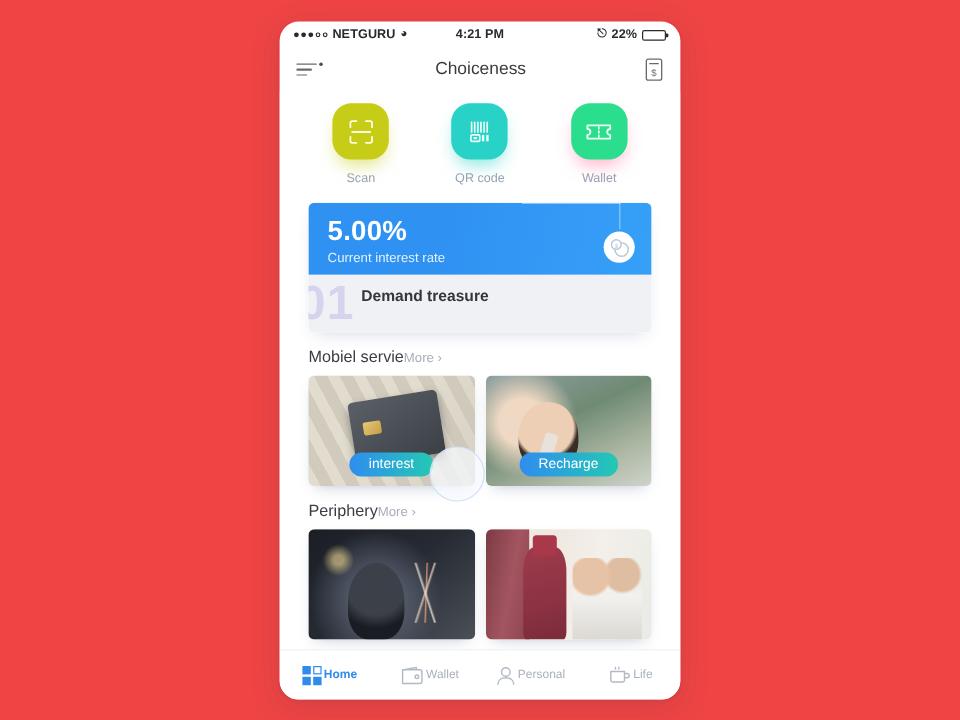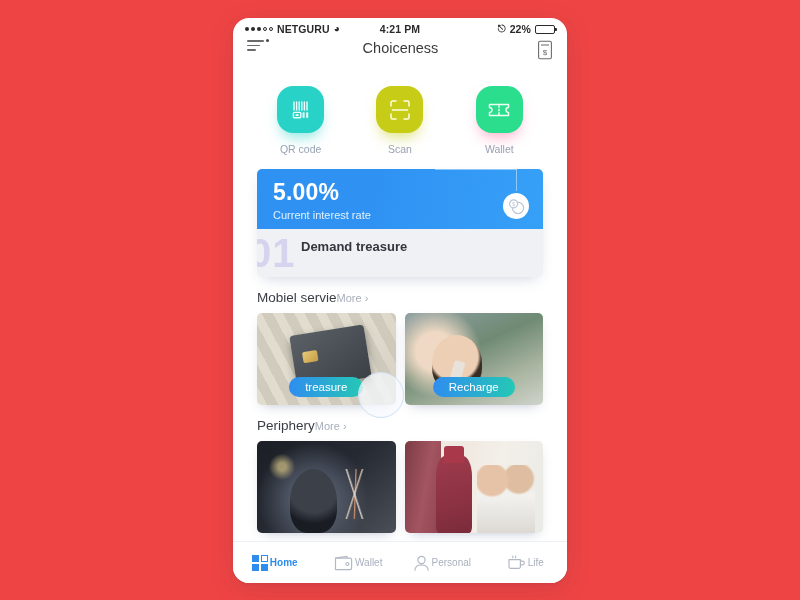--- a/index.html
+++ b/index.html
@@ -55,21 +55,21 @@
   }
   .battery::after {
     content: ""; position: absolute; right: -3px; top: 2.5px;
     width: 2px; height: 3px; background: #2a2a2a; border-radius: 0 1px 1px 0;
   }
   .battery .fill { height: 100%; background: #2a2a2a; border-radius: 1px; }
 
   
   .navbar {
     height: 36px;
-    display: flex; align-items: flex-start;
+    display: flex; align-items: center;
     padding: 0 14px;
     flex: 0 0 auto;
     gap: 13px;
   }
   .nav-title {
     flex: 1; text-align: center;
     font-size: 14.5px; color: #3b3b3b;
   }
   .menu-icon { width: 17px; display: flex; flex-direction: column; gap: 3px; cursor: pointer; }
   .menu-icon i { display: block; height: 1.6px; background: #6b6b6b; border-radius: 1px; }
@@ -336,20 +336,30 @@
       <svg class="receipt-icon" viewBox="0 0 16 20">
         <rect x="1.6" y="1.2" width="12.8" height="17.6" rx="1.6" fill="none" stroke="#6b6b6b" stroke-width="1.1"></rect>
         <line x1="4" y1="5" x2="12" y2="5" stroke="#6b6b6b" stroke-width="1.1"></line>
         <text x="8" y="15" font-size="8" font-family="Liberation Sans, sans-serif" fill="#6b6b6b" text-anchor="middle">$</text>
       </svg>
     </div>
 
     <div class="screen">
 
       <div class="quickrow">
+
+        <div class="quick">
+          <div class="squircle sq-scan">
+            <svg width="24" height="24" viewBox="0 0 24 24">
+              <path d="M3 8V4.5A1.5 1.5 0 0 1 4.5 3H8M16 3h3.5A1.5 1.5 0 0 1 21 4.5V8M21 16v3.5a1.5 1.5 0 0 1-1.5 1.5H16M8 21H4.5A1.5 1.5 0 0 1 3 19.5V16" fill="none" stroke="#fdfde8" stroke-width="1.5" stroke-linecap="round"></path>
+              <line x1="4.5" y1="12" x2="19.5" y2="12" stroke="#fdfde8" stroke-width="1.5" stroke-linecap="round"></line>
+            </svg>
+          </div>
+          <div class="quick-label">Scan</div>
+        </div>
 
         <div class="quick">
           <div class="squircle sq-qr">
             <svg width="24" height="24" viewBox="0 0 24 24">
               <g stroke="#ecfffd" stroke-width="1.4" stroke-linecap="round">
                 <line x1="5" y1="4" x2="5" y2="12"></line>
                   <line x1="7.6" y1="4" x2="7.6" y2="12"></line>
                 <line x1="10.2" y1="4" x2="10.2" y2="12"></line>
                   <line x1="12.8" y1="4" x2="12.8" y2="12"></line>
                 <line x1="15.4" y1="4" x2="15.4" y2="12"></line>
@@ -358,30 +368,20 @@
               <rect x="4.4" y="14.4" width="7.4" height="5.4" rx="1" fill="none" stroke="#ecfffd" stroke-width="1.4"></rect>
               <rect x="6.6" y="16.2" width="3" height="1.8" fill="#ecfffd"></rect>
               <rect x="13.6" y="14.4" width="2" height="5.4" fill="#ecfffd"></rect>
               <rect x="17.2" y="14.4" width="2" height="5.4" fill="#ecfffd"></rect>
             </svg>
           </div>
           <div class="quick-label">QR code</div>
         </div>
 
         <div class="quick">
-          <div class="squircle sq-scan">
-            <svg width="24" height="24" viewBox="0 0 24 24">
-              <path d="M3 8V4.5A1.5 1.5 0 0 1 4.5 3H8M16 3h3.5A1.5 1.5 0 0 1 21 4.5V8M21 16v3.5a1.5 1.5 0 0 1-1.5 1.5H16M8 21H4.5A1.5 1.5 0 0 1 3 19.5V16" fill="none" stroke="#fdfde8" stroke-width="1.5" stroke-linecap="round"></path>
-              <line x1="4.5" y1="12" x2="19.5" y2="12" stroke="#fdfde8" stroke-width="1.5" stroke-linecap="round"></line>
-            </svg>
-          </div>
-          <div class="quick-label">Scan</div>
-        </div>
-
-        <div class="quick">
           <div class="squircle sq-coupon">
             <svg width="26" height="26" viewBox="0 0 26 26">
               <path d="M3.5 7.5h19v3a2.4 2.4 0 0 0 0 5v3h-19v-3a2.4 2.4 0 0 0 0-5v-3z" fill="none" stroke="#ecfff4" stroke-width="1.5" stroke-linejoin="round"></path>
               <line x1="13" y1="8.6" x2="13" y2="17.4" stroke="#ecfff4" stroke-width="1.4" stroke-dasharray="1.6 2" stroke-linecap="round"></line>
             </svg>
           </div>
           <div class="quick-label">Wallet</div>
         </div>
 
       </div>
@@ -409,21 +409,21 @@
       </div>
 
       <div class="section">
         <div class="sec-head">
           <div class="sec-title">Mobiel servie</div>
           <div class="sec-more">More ›</div>
         </div>
         <div class="cards">
           <div class="card img-transfer">
             <div class="cardchip"></div>
-            <div class="pill">treasure</div>
+            <div class="pill">interest</div>
           </div>
           <div class="card img-recharge">
             <div class="head"></div>
             <div class="phone-h"></div>
             <div class="pill">Recharge</div>
           </div>
         </div>
       </div>
 
       <div class="section">

